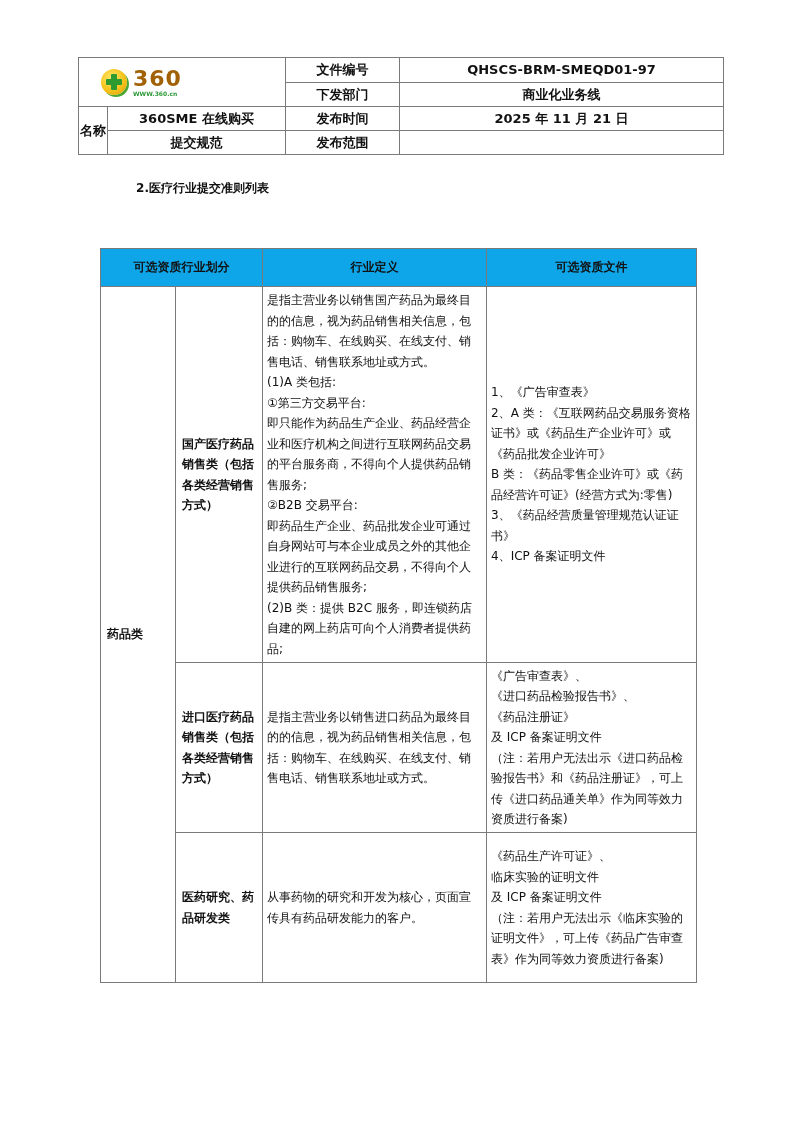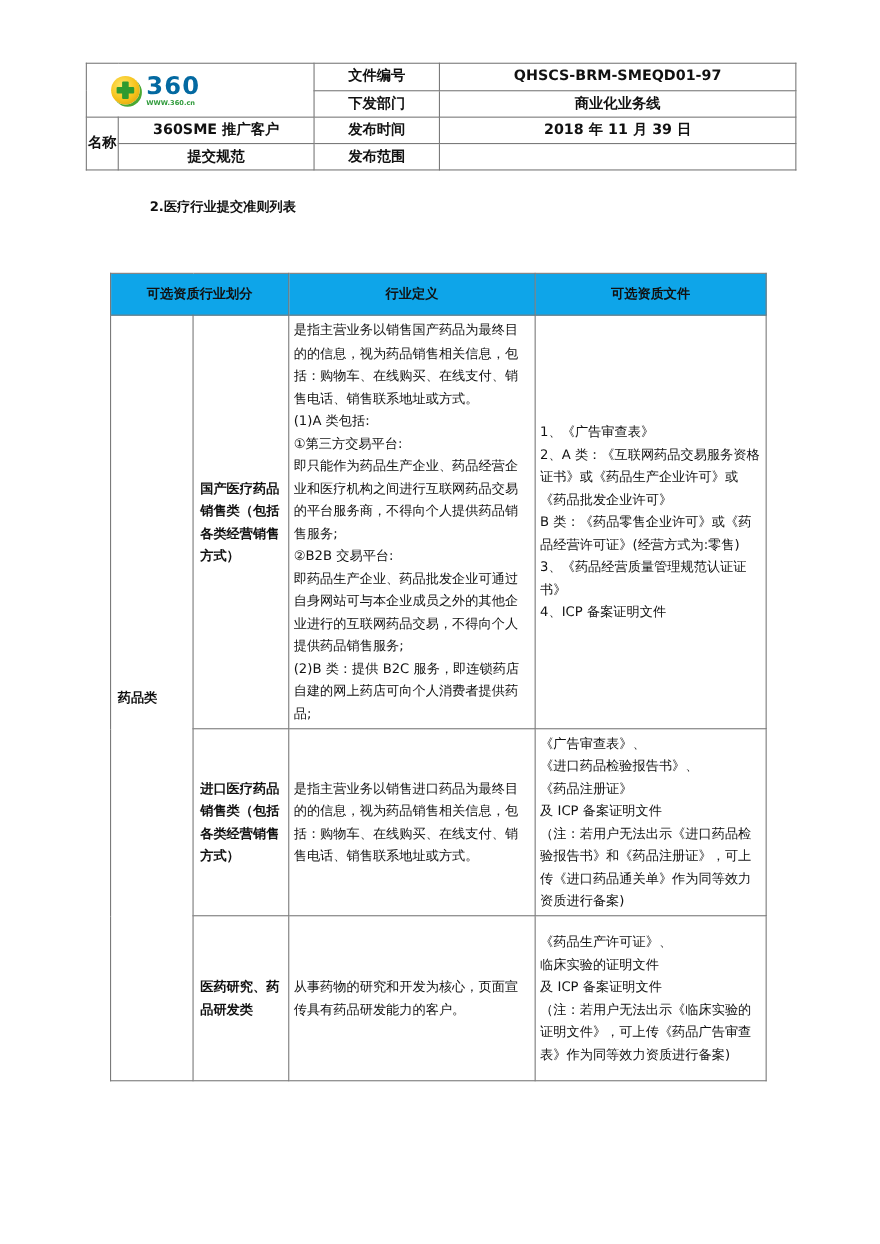--- a/index.html
+++ b/index.html
@@ -8,21 +8,21 @@
 
   
   table.hdr { position:absolute; left:78px; top:57px; width:645px; border-collapse:collapse; table-layout:fixed; }
   table.hdr td { border:1.5px solid #7a7a7a; height:23px; padding:0; font-size:13px; font-weight:bold; text-align:center; vertical-align:middle; line-height:23px; }
   .logo-cell { position:relative; }
   .logo { display:flex; align-items:center; justify-content:flex-start; padding-left:22px; height:48px; }
   .logo-ball { width:26px; height:26px; border-radius:50%; background:radial-gradient(circle at 40% 35%, #ffe86a 0%, #f6c21a 55%, #d49a0a 100%); position:relative; box-shadow:2px 2px 0 #4aa832; }
   .logo-ball::before { content:""; position:absolute; left:10px; top:5px; width:6px; height:16px; background:#2f9a2f; border-radius:1px; }
   .logo-ball::after { content:""; position:absolute; left:5px; top:10px; width:16px; height:6px; background:#2f9a2f; border-radius:1px; }
   .logo-text { margin-left:6px; display:flex; flex-direction:column; align-items:flex-start; line-height:1; }
-  .logo-num { font-family:"DejaVu Sans", sans-serif; font-weight:bold; color:#0369a1; font-size:22px; letter-spacing:1px; }
+  .logo-num { font-family:"DejaVu Sans", sans-serif; font-weight:bold; color:#a16207; font-size:22px; letter-spacing:1px; }
   .logo-url { font-size:6px; color:#2e9a3a; font-weight:bold; margin-top:1px; }
 
   
   .h2 { position:absolute; left:120px; top:180px; font-size:12px; font-weight:bold;text-align:right; }
   .h2 .num { display:inline-block; width:29px; }
   .h3 { position:absolute; left:120px; top:219px; font-size:12px; font-weight:bold; }
   .h3 .num { display:inline-block; width:29px; }
 
   
   table.main { position:absolute; left:100px; top:248px; width:596px; border-collapse:collapse; table-layout:fixed; }
@@ -58,23 +58,23 @@
       </td>
       <td>文件编号</td>
       <td>QHSCS-BRM-SMEQD01-97</td>
     </tr>
     <tr>
       <td>下发部门</td>
       <td>商业化业务线</td>
     </tr>
     <tr>
       <td rowspan="2">名称</td>
-      <td>360SME 推广客户</td>
+      <td>360SME 在线购买</td>
       <td>发布时间</td>
-      <td>2018 年 11 月 39 日</td>
+      <td>2025 年 11 月 21 日</td>
     </tr>
     <tr>
       <td>提交规范</td>
       <td>发布范围</td>
       <td></td>
     </tr>
   </tbody>
     </table>
 
   <div class="h2">

